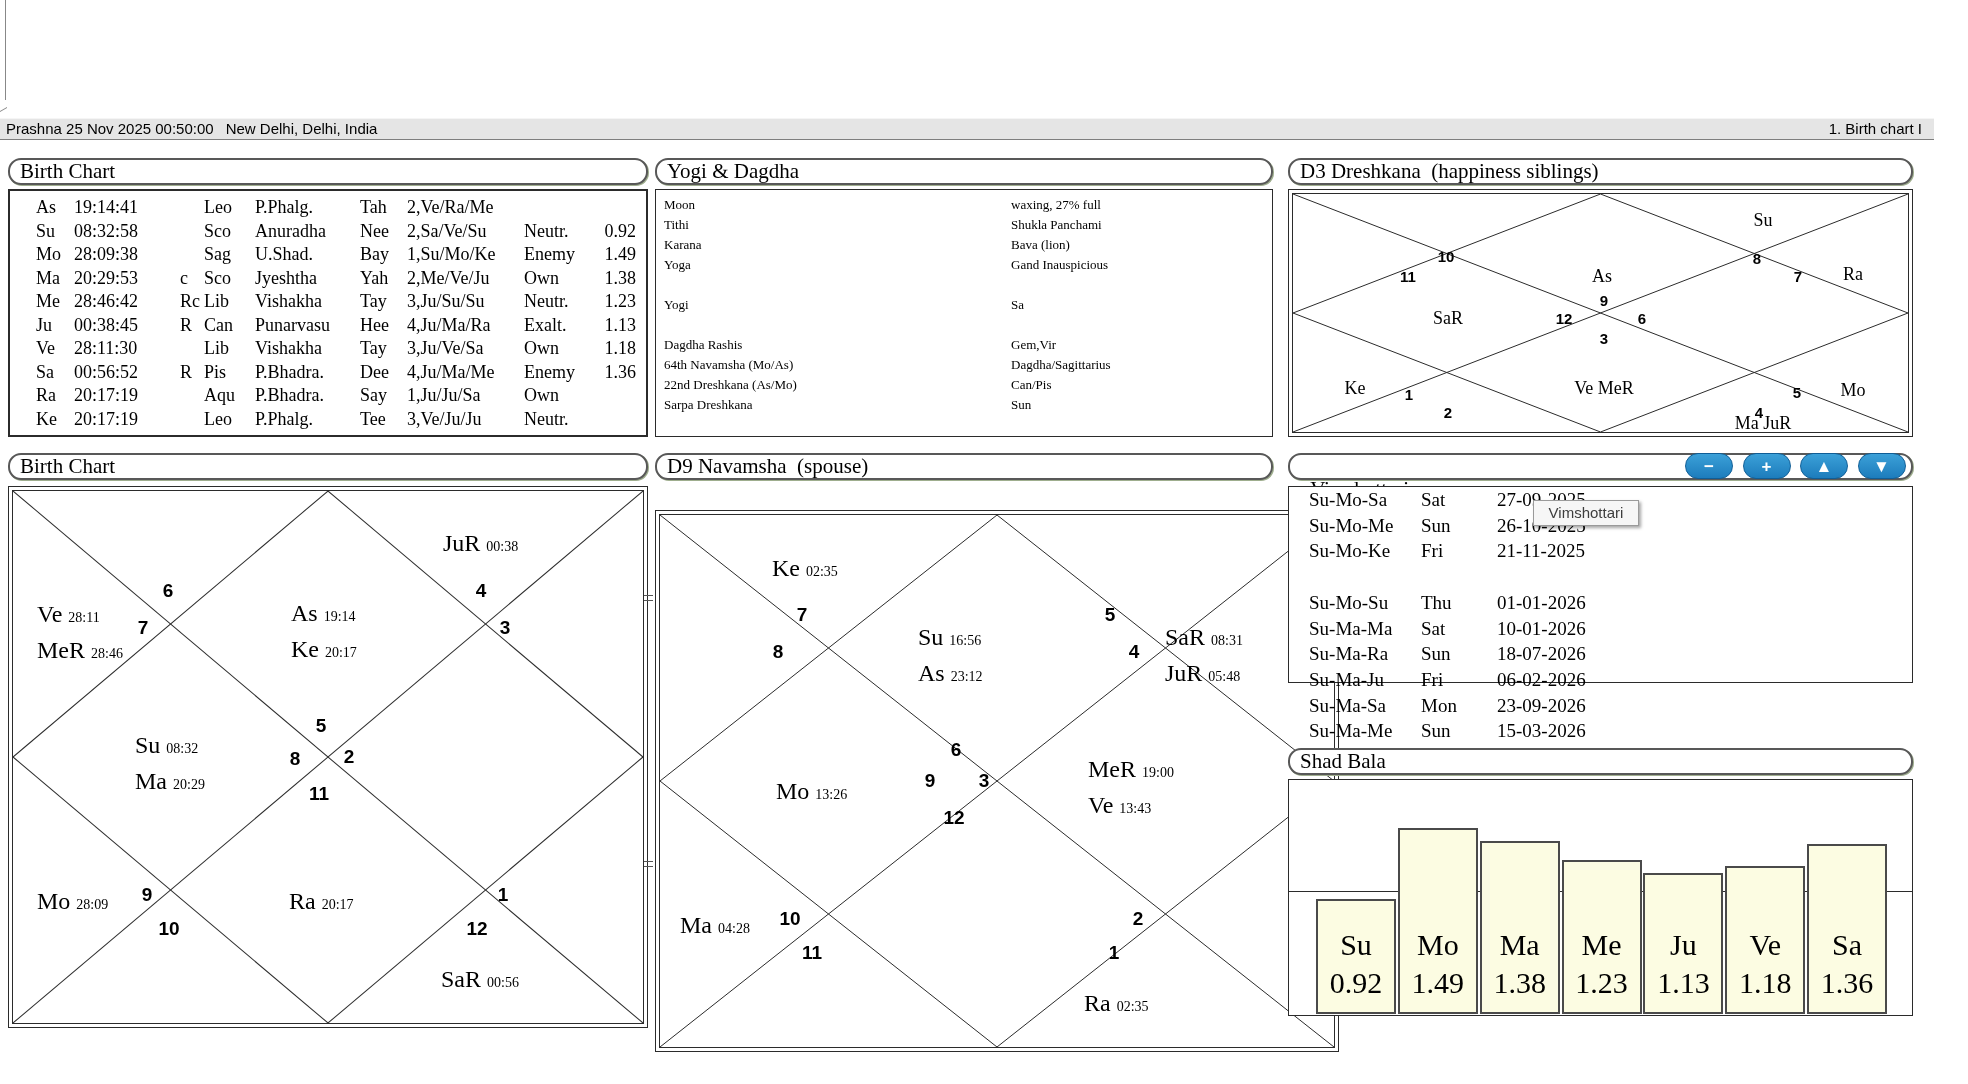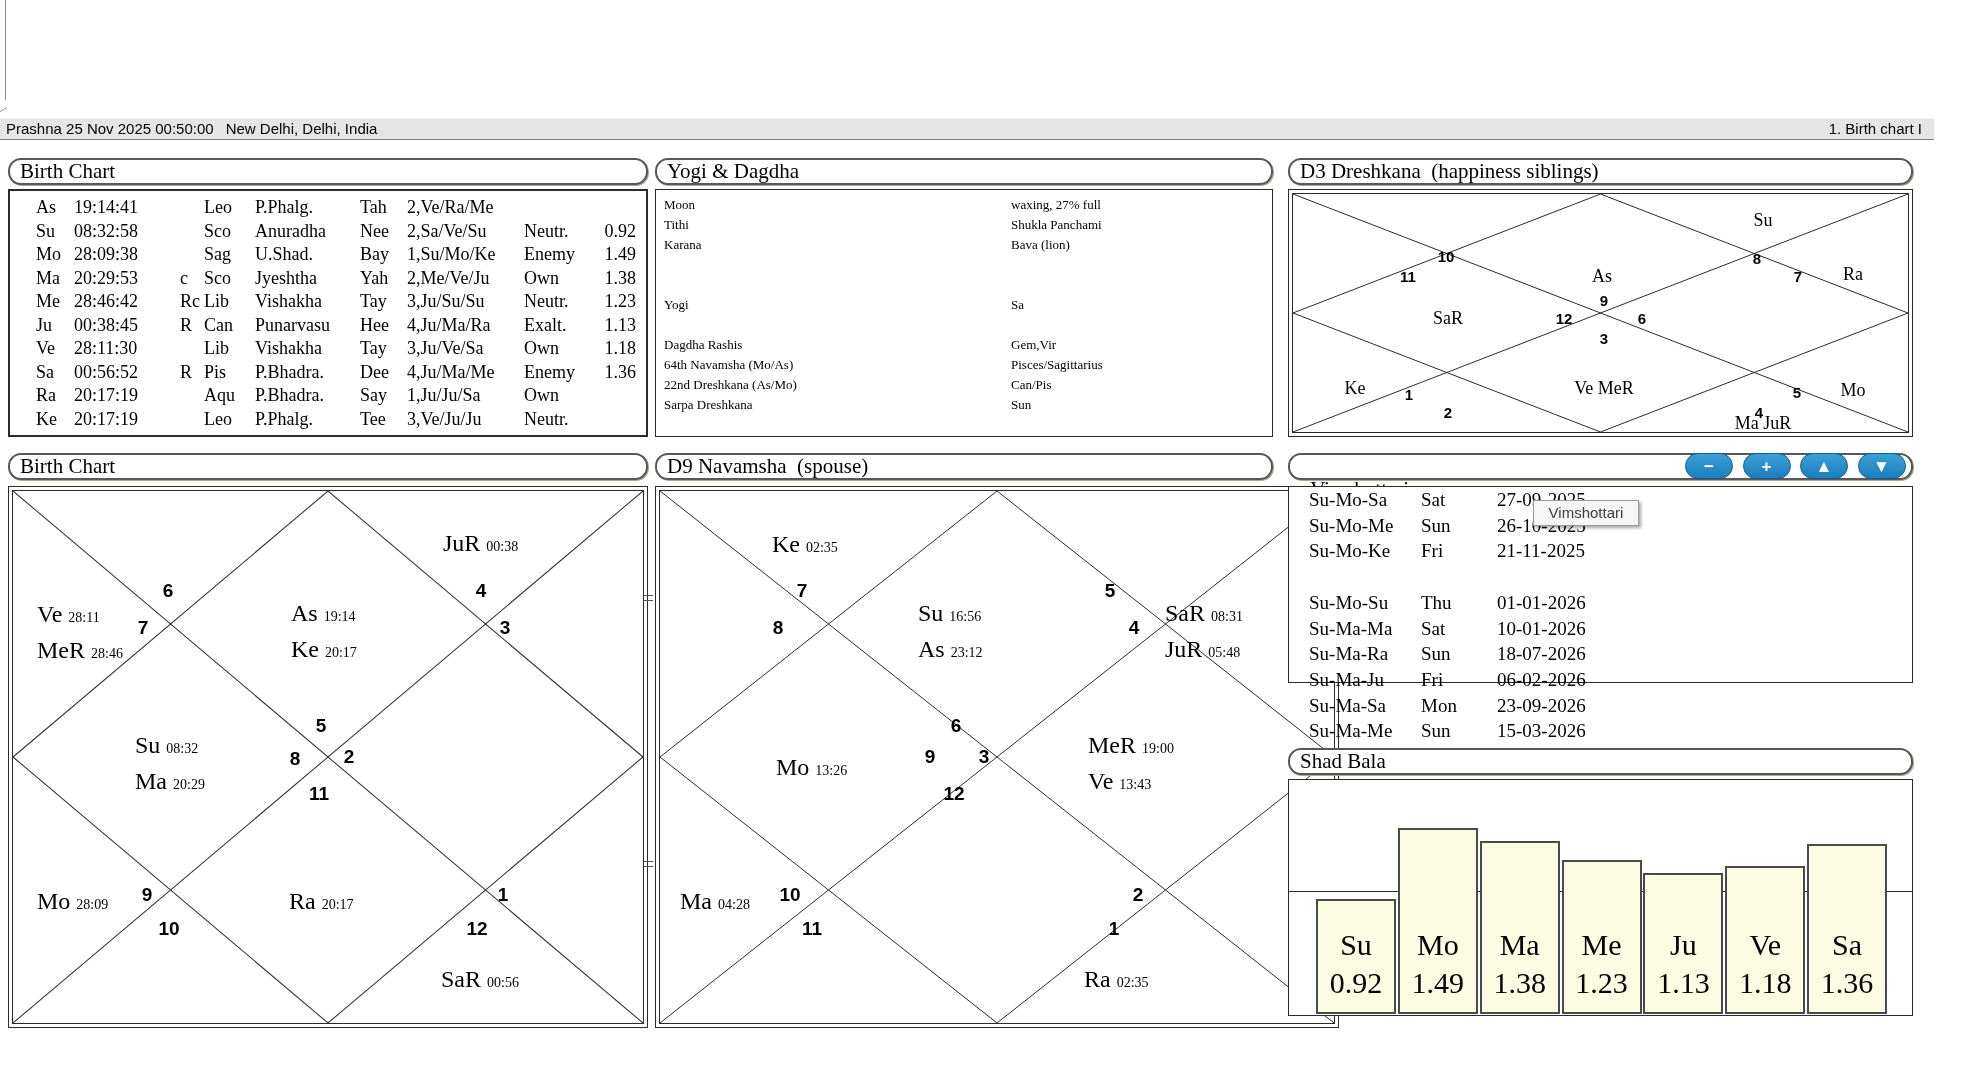--- a/index.html
+++ b/index.html
@@ -196,31 +196,35 @@
       <span class="tc y1">waxing, 27% full</span>
     </div>
     <div class="yrow" style="top: 27px;">
       <span class="tc y0">Tithi</span>
       <span class="tc y1">Shukla Panchami</span>
     </div>
     <div class="yrow" style="top: 47px;">
       <span class="tc y0">Karana</span>
       <span class="tc y1">Bava (lion)</span>
     </div>
+    <div class="yrow" style="top: 67px;">
+      <span class="tc y0">Yoga</span>
+      <span class="tc y1">Gand Inauspicious</span>
+    </div>
     <div class="yrow" style="top: 107px;">
       <span class="tc y0">Yogi</span>
       <span class="tc y1">Sa</span>
     </div>
     <div class="yrow" style="top: 147px;">
       <span class="tc y0">Dagdha Rashis</span>
       <span class="tc y1">Gem,Vir</span>
     </div>
     <div class="yrow" style="top: 167px;">
       <span class="tc y0">64th Navamsha (Mo/As)</span>
-      <span class="tc y1">Pisces/Sagittarius</span>
+      <span class="tc y1">Dagdha/Sagittarius</span>
     </div>
     <div class="yrow" style="top: 187px;">
       <span class="tc y0">22nd Dreshkana (As/Mo)</span>
       <span class="tc y1">Can/Pis</span>
     </div>
     <div class="yrow" style="top: 207px;">
       <span class="tc y0">Sarpa Dreshkana</span>
       <span class="tc y1">Sun</span>
     </div>
   </div>
@@ -289,21 +293,21 @@
       <span class="hnum" style="left: 336px; top: 266px;">2</span>
       <span class="hnum" style="left: 306px; top: 303px;">11</span>
       <span class="hnum" style="left: 134px; top: 404px;">9</span>
       <span class="hnum" style="left: 156px; top: 438px;">10</span>
       <span class="hnum" style="left: 490px; top: 404px;">1</span>
       <span class="hnum" style="left: 464px; top: 438px;">12</span>
     </div>
 </div>
 
 <div class="phdr" style="left:655px;top:453px;width:618px;"><span>D9 Navamsha  (spouse)</span></div>
-<div class="dblbox" style="position:absolute;left:655px;top:486px;width:684px;height:542px;">
+<div class="dblbox" style="position:absolute;left:655px;top:510px;width:684px;height:542px;">
   <div class="dblin" id="d9-chart">
     <svg class="ni" viewBox="0 0 100 100" preserveAspectRatio="none">
       <line x1="0" y1="0" x2="100" y2="100"></line>
         <line x1="100" y1="0" x2="0" y2="100"></line>
       <line x1="50" y1="0" x2="100" y2="50"></line>
         <line x1="100" y1="50" x2="50" y2="100"></line>
       <line x1="50" y1="100" x2="0" y2="50"></line>
         <line x1="0" y1="50" x2="50" y2="0"></line>
     </svg>
   <span class="plab" style="left: 112px; top: 55px;">Ke<small>02:35</small></span>

